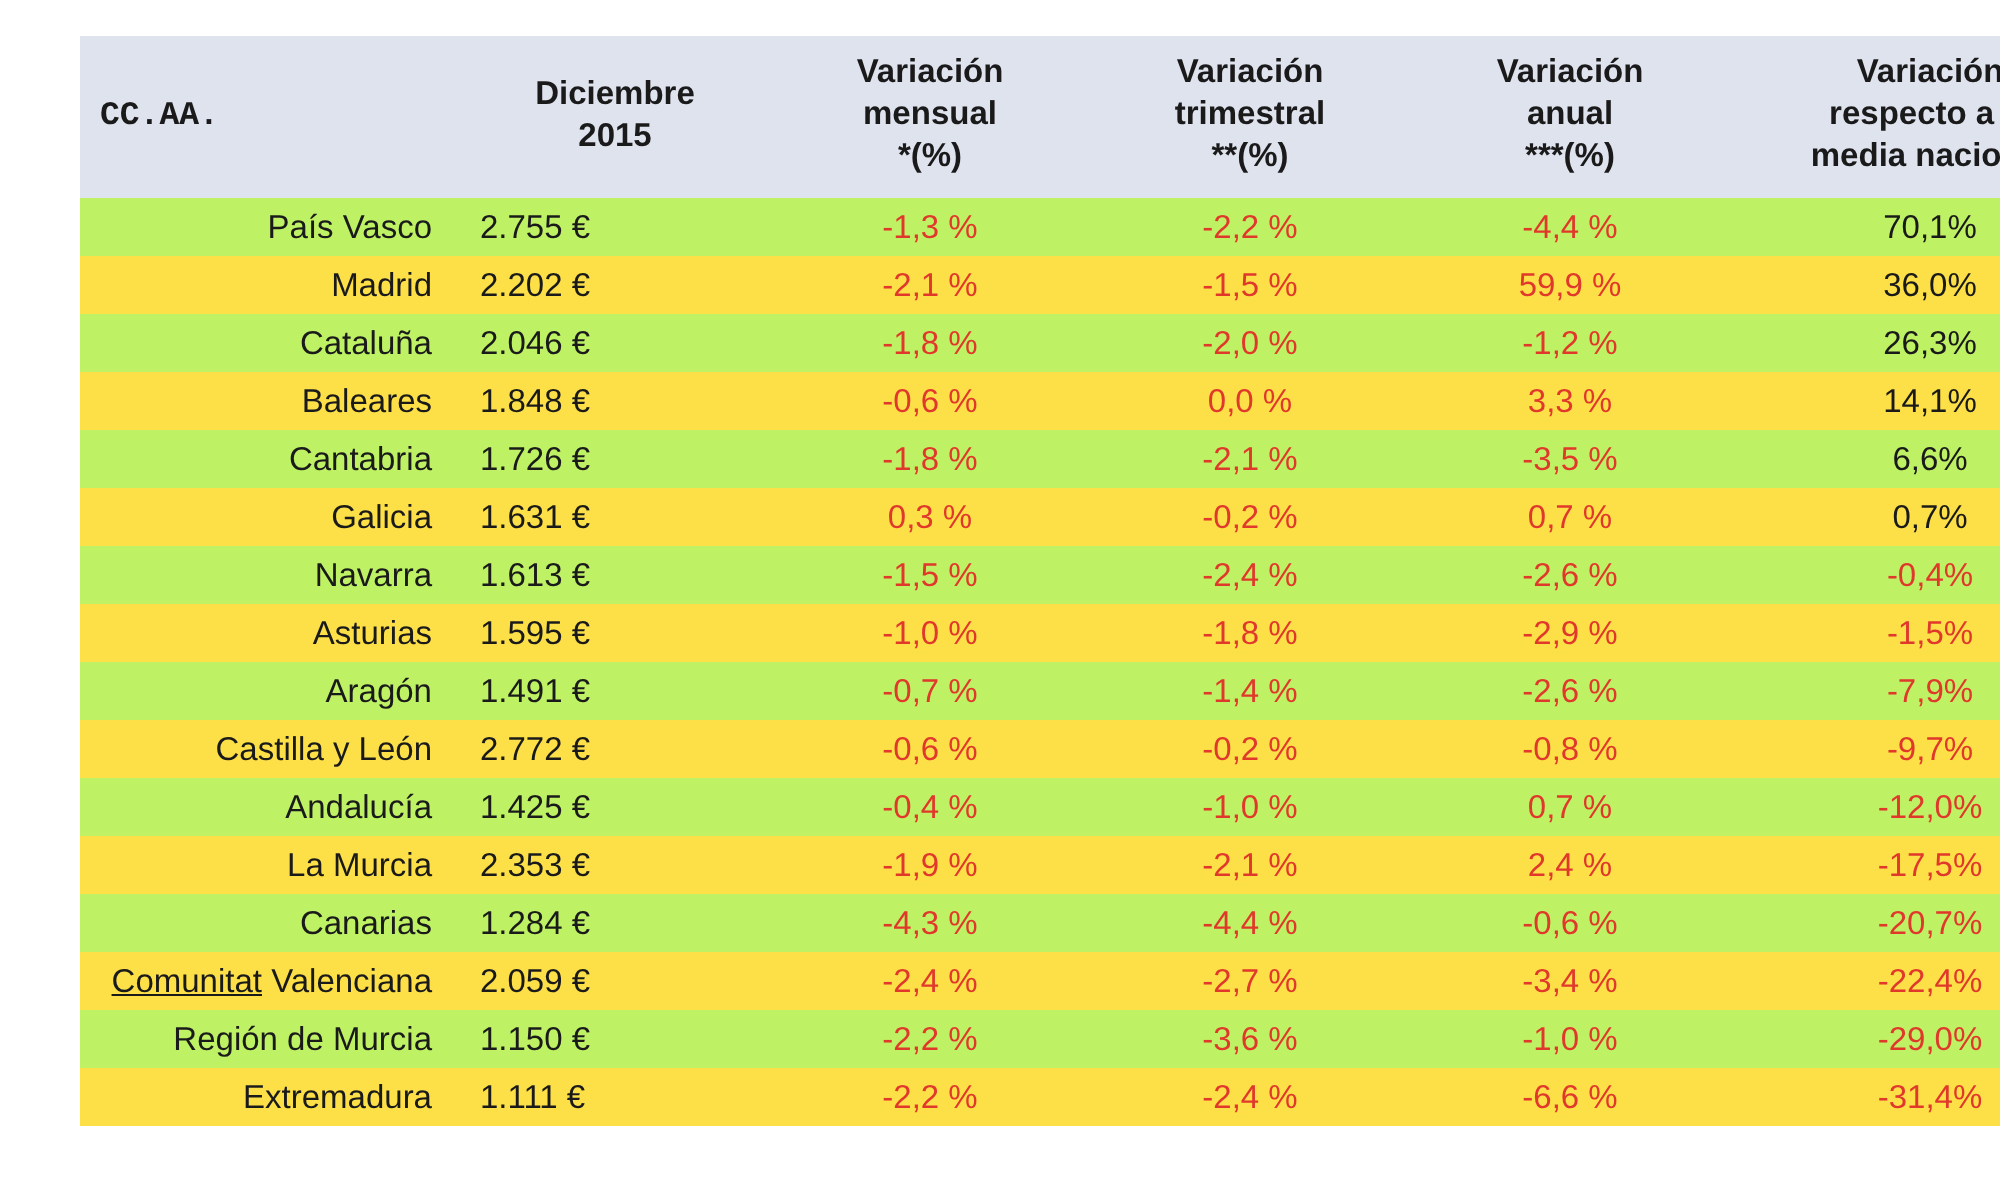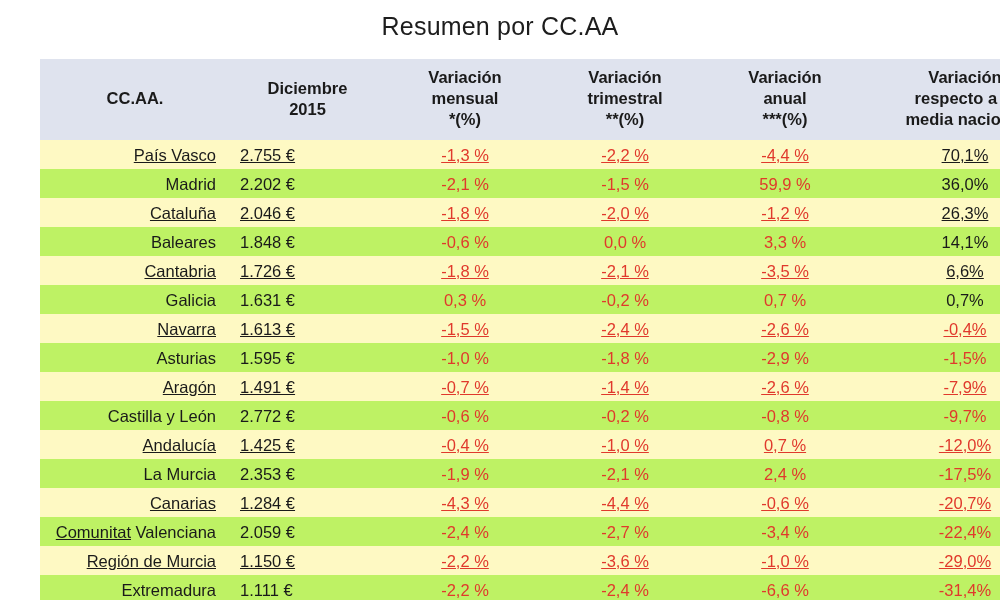--- a/index.html
+++ b/index.html
@@ -40,23 +40,24 @@
     background: #dfe3ee;
     font-weight: bold;
     font-size: 16.5px;
     color: #1a1a1a;
     padding: 8px 10px 10px 10px;
     vertical-align: middle;
     line-height: 1.28;
     border: none;
   }
   thead th.th-ccaa {
-    text-align: center;
+    text-align: left;
     padding-right: 14px;
     width: 170px;
+    font-family: Liberation Mono, monospace;
   }
   thead th.th-value {
     text-align: center;
     width: 135px;
     margin-top: 12px;
   }
   thead th.th-var {
     text-align: center;
     width: 140px;
   }
@@ -64,22 +65,22 @@
     text-align: center;
     width: 180px;
   }
   tbody td {
     font-size: 16.5px;
     padding: 2px 10px;
     height: 25px;
     line-height: 1.35;
     border: none;
   }
-  tbody tr.odd td { background: #fef9c3; text-decoration: underline; }
-  tbody tr.even td { background: #bef264; }
+  tbody tr.odd td { background: #bef264; }
+  tbody tr.even td { background: #fde047; }
   td.c-name {
     text-align: right;
     padding-right: 14px;
     color: #1a1a1a;
   }
   td.c-value {
     color: #1a1a1a;
   }
   td.c-num {
     text-align: center;
@@ -88,21 +89,20 @@
   .plain { color: #1a1a1a; }
   .underline-word {
     text-decoration: underline;
   }
 </style>
 </head>
 <body>
 
 <div class="page">
 
-  <div class="title">Resumen por CC.AA</div>
 
   <div class="table-wrap">
     <table class="summary">
       <thead>
         <tr>
           <th class="th-ccaa">
             <span>CC.AA.</span>
           </th>
           <th class="th-value">
             <div>Diciembre</div>

